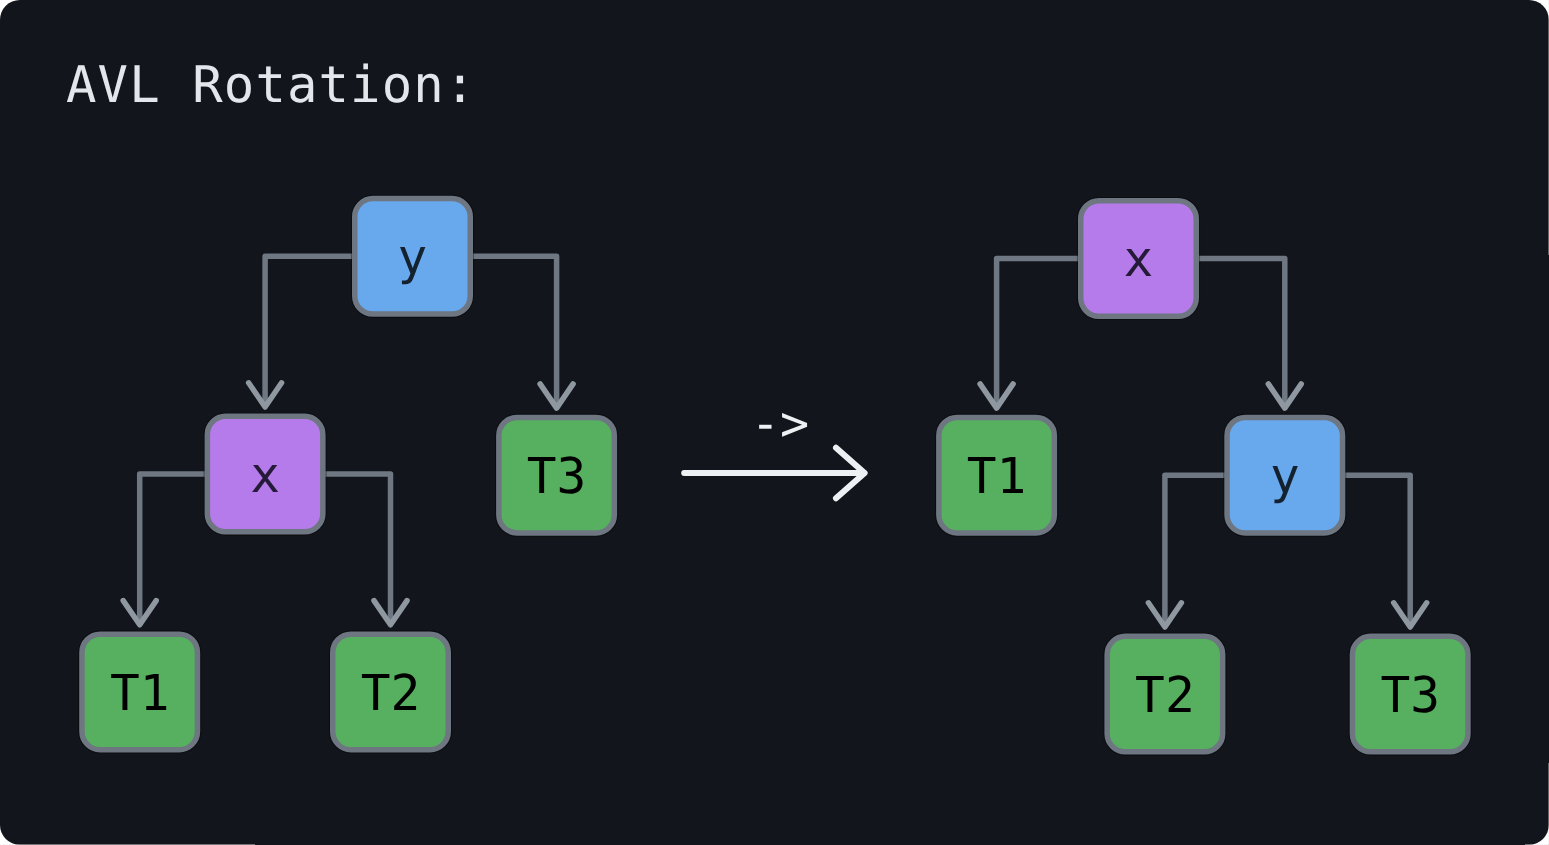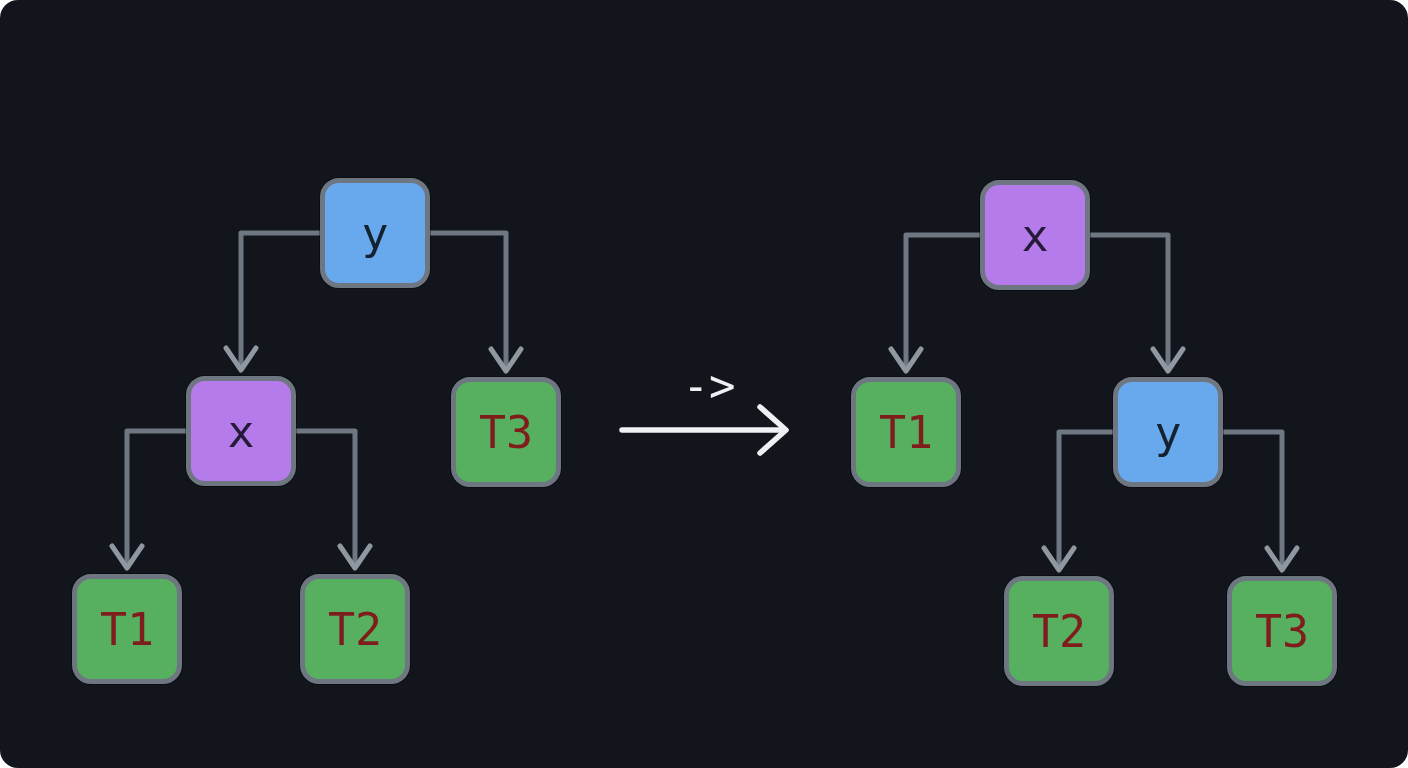--- a/index.html
+++ b/index.html
@@ -36,21 +36,21 @@
     border-radius: 19px;
     display: flex;
     align-items: center;
     justify-content: center;
     font-size: 45px;
     line-height: 1;
     box-shadow: 0 0 0 1px rgba(0,0,0,0.35);
   }
   .node.blue   { background: var(--blue, #68a9ee);   color: #14222f; }
   .node.purple { background: var(--purple, #b67bea); color: #251a38; }
-  .node.green  { background: var(--green, #57b05f);  color: #7f1d1d; text-align: center; }
+  .node.green  { background: var(--green, #57b05f);  color: #000000; text-align: center; }
   .transform-label {
     position: absolute;
     left: 664px;
     top: 360px;
     width: 90px;
     text-align: center;
     font-size: 44px;
     font-weight: 500;
     color: var(--arrow-color, #eef1f4);
     user-select: none;
@@ -58,20 +58,21 @@
   .transform-arrow {
     position: absolute;
     left: 614px;
     top: 400px;
   }
 </style>
 </head>
 <body>
 
 <div class="canvas" style="--bg: #12151b; --title-color: #e3e7ec; --node-border: #6e7681; --blue: #68a9ee; --purple: #b67bea; --green: #57b05f; --arrow-color: #eef1f4;">
+  <div class="title">AVL Rotation:</div>
 
   <svg id="edges-layer" width="1408" height="768" viewBox="0 0 1408 768" fill="none">
       <path d="M 320 233 L 241 233 L 241 368" stroke="#6f7882" stroke-width="5" stroke-linecap="round" stroke-linejoin="round" fill="none"></path>
       <path d="M 226 348 L 241 370 L 256 348" stroke="#8f97a0" stroke-width="5" stroke-linecap="round" stroke-linejoin="round" fill="none"></path>
       <path d="M 430 233 L 506 233 L 506 369" stroke="#6f7882" stroke-width="5" stroke-linecap="round" stroke-linejoin="round" fill="none"></path>
       <path d="M 491 349 L 506 371 L 521 349" stroke="#8f97a0" stroke-width="5" stroke-linecap="round" stroke-linejoin="round" fill="none"></path>
       <path d="M 186 431 L 127 431 L 127 566" stroke="#6f7882" stroke-width="5" stroke-linecap="round" stroke-linejoin="round" fill="none"></path>
       <path d="M 112 546 L 127 568 L 142 546" stroke="#8f97a0" stroke-width="5" stroke-linecap="round" stroke-linejoin="round" fill="none"></path>
       <path d="M 296 431 L 355 431 L 355 566" stroke="#6f7882" stroke-width="5" stroke-linecap="round" stroke-linejoin="round" fill="none"></path>
       <path d="M 340 546 L 355 568 L 370 546" stroke="#8f97a0" stroke-width="5" stroke-linecap="round" stroke-linejoin="round" fill="none"></path>

